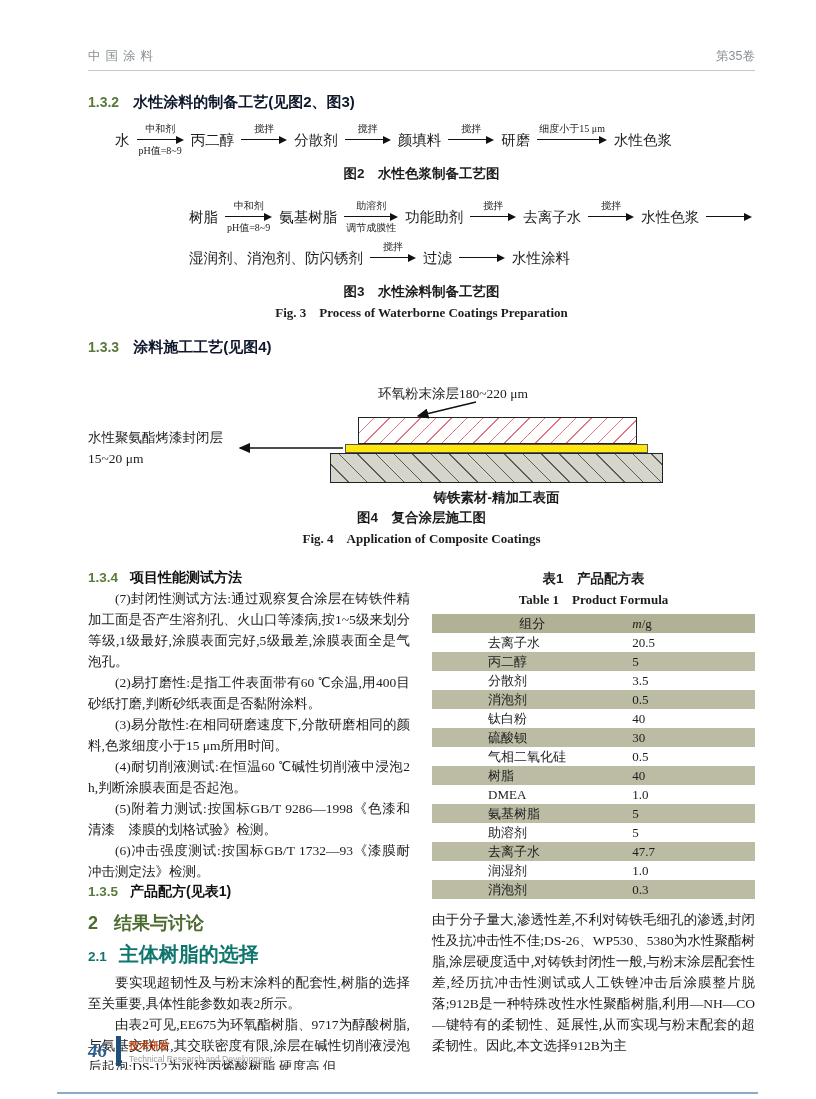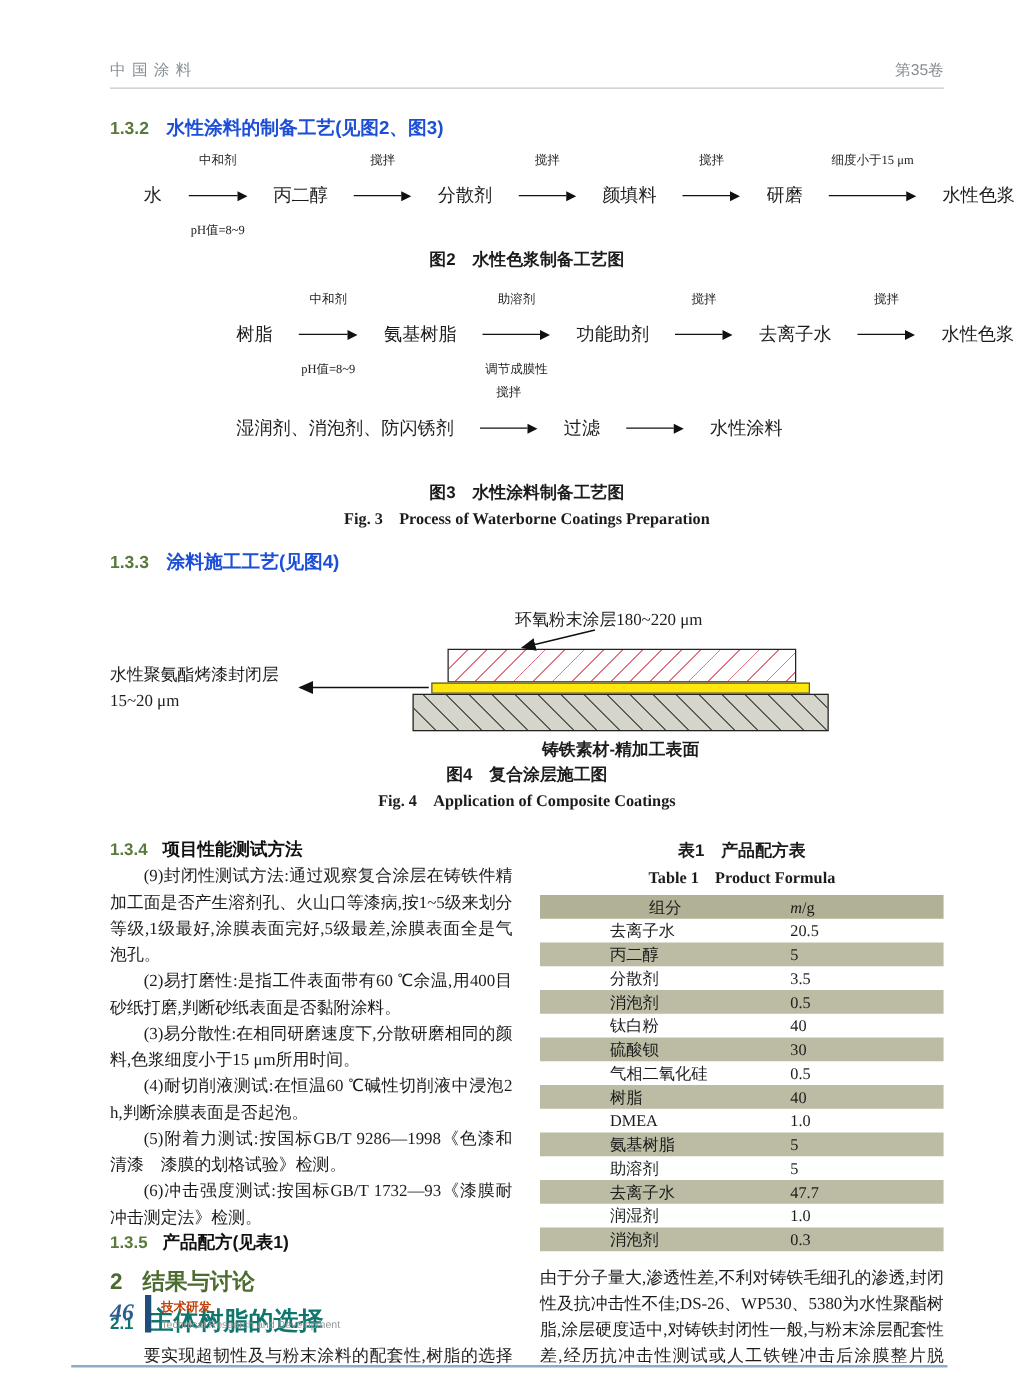--- a/index.html
+++ b/index.html
@@ -12,45 +12,45 @@
 
   
   .pg-header { display:flex; justify-content:space-between; align-items:flex-end;
     color:#878f94; font-size:12.5px; padding-bottom:5px; border-bottom:1px solid #c3c9cc;
     font-family:"Liberation Sans", sans-serif; }
   .pg-header .jt { letter-spacing:5px;text-align:center; }
 
   
   .sec { display:flex; align-items:baseline; font-family:"Liberation Sans", sans-serif; font-weight:bold; }
   .sec .num { color:#5a7a3c; margin-right:14px; font-size:14px; }
-  .sec .ttl { color:#1d4ed8; font-size:15px; }
+  .sec .ttl { color:#0f172a; font-size:15px; }
   .h132 { margin-top:22px; }
   .h133 { margin-top:16px; }
 
   
   .flow { display:flex; align-items:center; margin-top:10px; font-size:14.5px; }
   .fnode { white-space:nowrap; padding:0 3px; line-height:18px; }
-  .farrow { display:flex; flex-direction:column; align-items:center; margin:0 18px;gap:17px; }
+  .farrow { display:flex; flex-direction:column; align-items:center; margin:0 4px; }
   .farrow .lbl { font-size:10px; height:13px; line-height:13px; white-space:nowrap; color:#222; padding:0 2px; }
   .fshaft { display:flex; align-items:center; align-self:stretch; min-width:46px; height:9px; }
   .fshaft .line { flex:1; height:0; border-top:1.4px solid #111; }
   .fshaft .head { width:0; height:0; border-left:8px solid #111; border-top:4px solid transparent; border-bottom:4px solid transparent; }
 
   .figcap-cn { text-align:center; font-family:"Liberation Sans", sans-serif; font-weight:bold; font-size:13.5px; margin-top:8px; }
   .figcap-en { text-align:center; font-family:"Liberation Serif", serif; font-weight:bold; font-size:13px; margin-top:3px; }
 
   
   .fig4 { position:relative; height:132px; margin-top:12px; }
   .layer { position:absolute; }
   .layer.epoxy { left:270px; top:48px; width:279px; height:27px; border:1px solid #222; background:
       repeating-linear-gradient(135deg, rgba(224,104,120,0) 0px, rgba(224,104,120,0) 10px, rgba(224,104,120,.9) 10px, rgba(224,104,120,.9) 11px), #fff; }
   .layer.seal { left:257px; top:75px; width:303px; height:9px; background:#ffe60d; border:1px solid #555; }
   .layer.iron { left:242px; top:84px; width:333px; height:30px; border:1px solid #222; background:
       repeating-linear-gradient(45deg, rgba(70,70,70,0) 0px, rgba(70,70,70,0) 12px, rgba(70,70,70,.85) 12px, rgba(70,70,70,.85) 13px), #d5d5cb; }
-  .fig4 .toplabel { position:absolute; left:324px; top:16px; font-size:13.5px; white-space:nowrap; }
+  .fig4 .toplabel { position:absolute; left:290px; top:16px; font-size:13.5px; white-space:nowrap; }
   .fig4 .sidelabel { position:absolute; left:0; top:58px; font-size:13.5px; line-height:21px; }
   .fig4 .baselabel { position:absolute; left:242px; top:120px; width:333px; text-align:center;
       font-family:"Liberation Sans", sans-serif; font-weight:bold; font-size:13.5px; }
   .fig4 svg { position:absolute; left:0; top:0; }
 
   
   .cols { display:flex; gap:22px; margin-top:20px; height:502px; overflow:hidden; }
   .col { width:322px; }
   .col.right { width:323px; }
   .col p { font-size:13.5px; line-height:21px; text-align:justify; text-indent:2em; }
@@ -248,21 +248,21 @@
   </div>
   <div class="figcap-cn">图4　复合涂层施工图</div>
   <div class="figcap-en">Fig. 4　Application of Composite Coatings</div>
 
   <div class="cols">
     <div class="col left">
       <div class="colsec">
         <span class="num">1.3.4</span>
         <span class="ttl">项目性能测试方法</span>
       </div>
-      <p>(9)封闭性测试方法:通过观察复合涂层在铸铁件精加工面是否产生溶剂孔、火山口等漆病,按1~5级来划分等级,1级最好,涂膜表面完好,5级最差,涂膜表面全是气泡孔。</p>
+      <p>(7)封闭性测试方法:通过观察复合涂层在铸铁件精加工面是否产生溶剂孔、火山口等漆病,按1~5级来划分等级,1级最好,涂膜表面完好,5级最差,涂膜表面全是气泡孔。</p>
       <p>(2)易打磨性:是指工件表面带有60 ℃余温,用400目砂纸打磨,判断砂纸表面是否黏附涂料。</p>
       <p>(3)易分散性:在相同研磨速度下,分散研磨相同的颜料,色浆细度小于15 μm所用时间。</p>
       <p>(4)耐切削液测试:在恒温60 ℃碱性切削液中浸泡2 h,判断涂膜表面是否起泡。</p>
       <p>(5)附着力测试:按国标GB/T 9286—1998《色漆和清漆　漆膜的划格试验》检测。</p>
       <p>(6)冲击强度测试:按国标GB/T 1732—93《漆膜耐冲击测定法》检测。</p>
       <div class="colsec">
         <span class="num">1.3.5</span>
         <span class="ttl">产品配方(见表1)</span>
       </div>
       <div class="bigsec">

